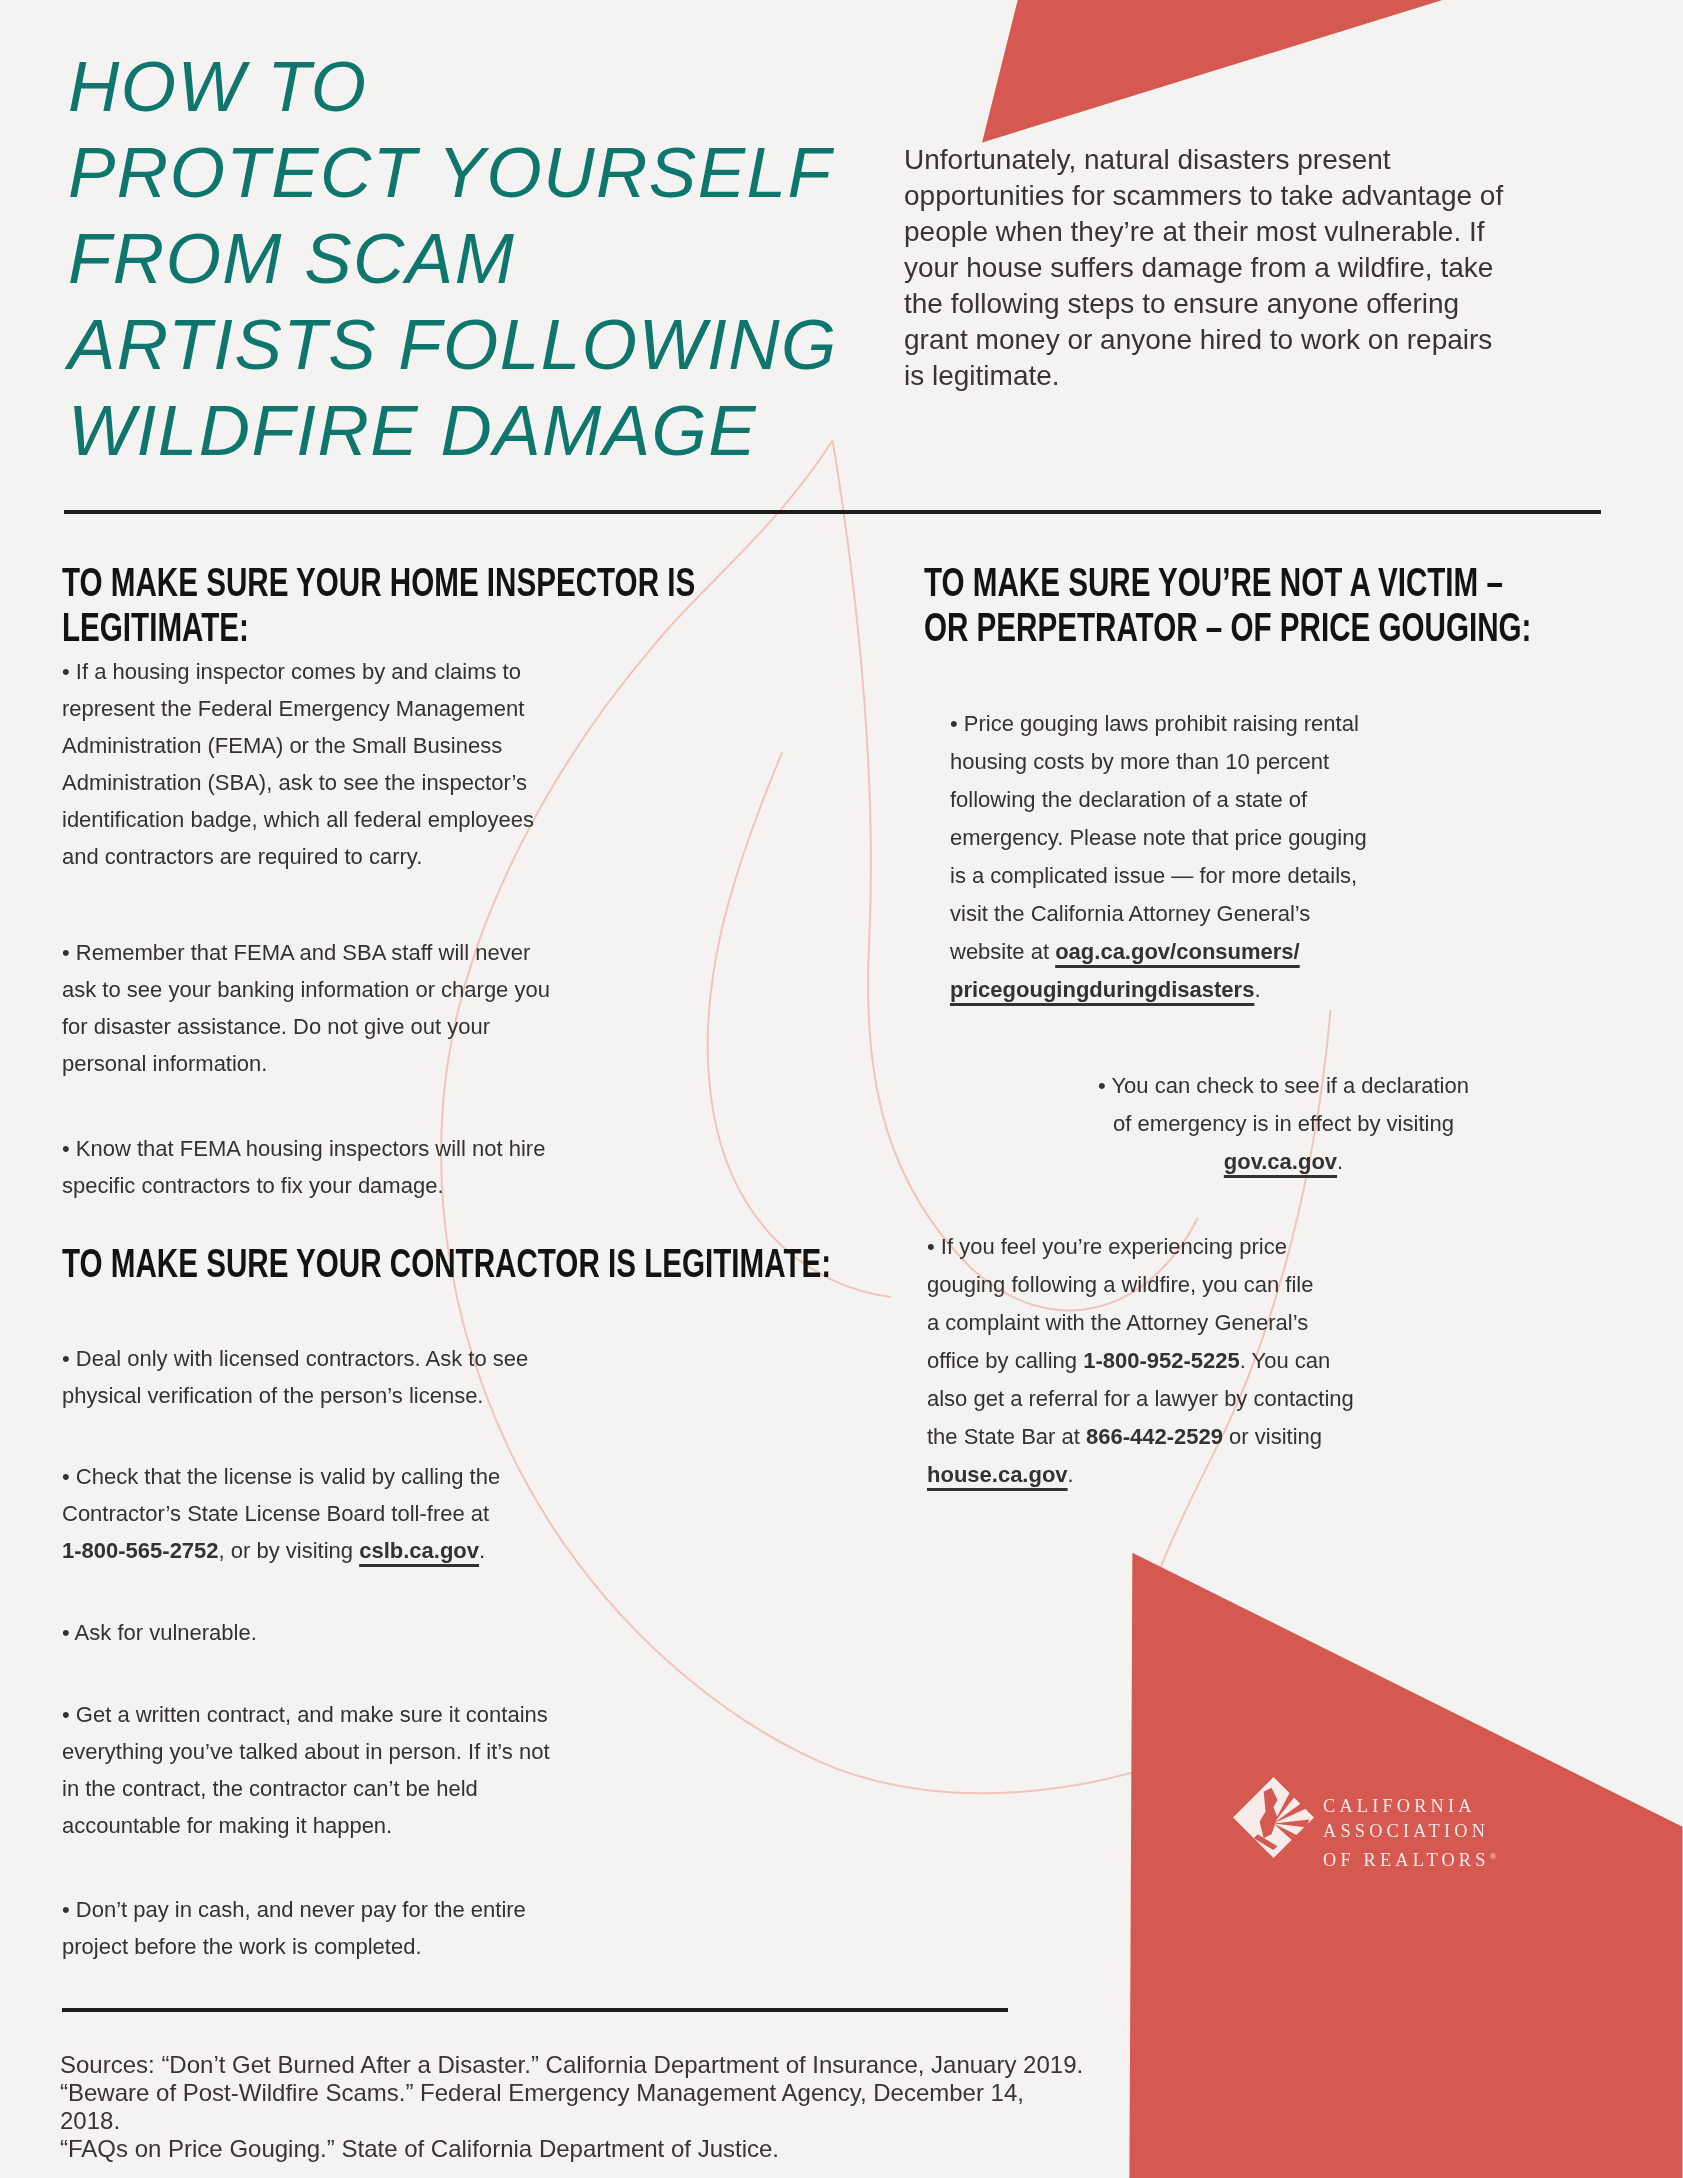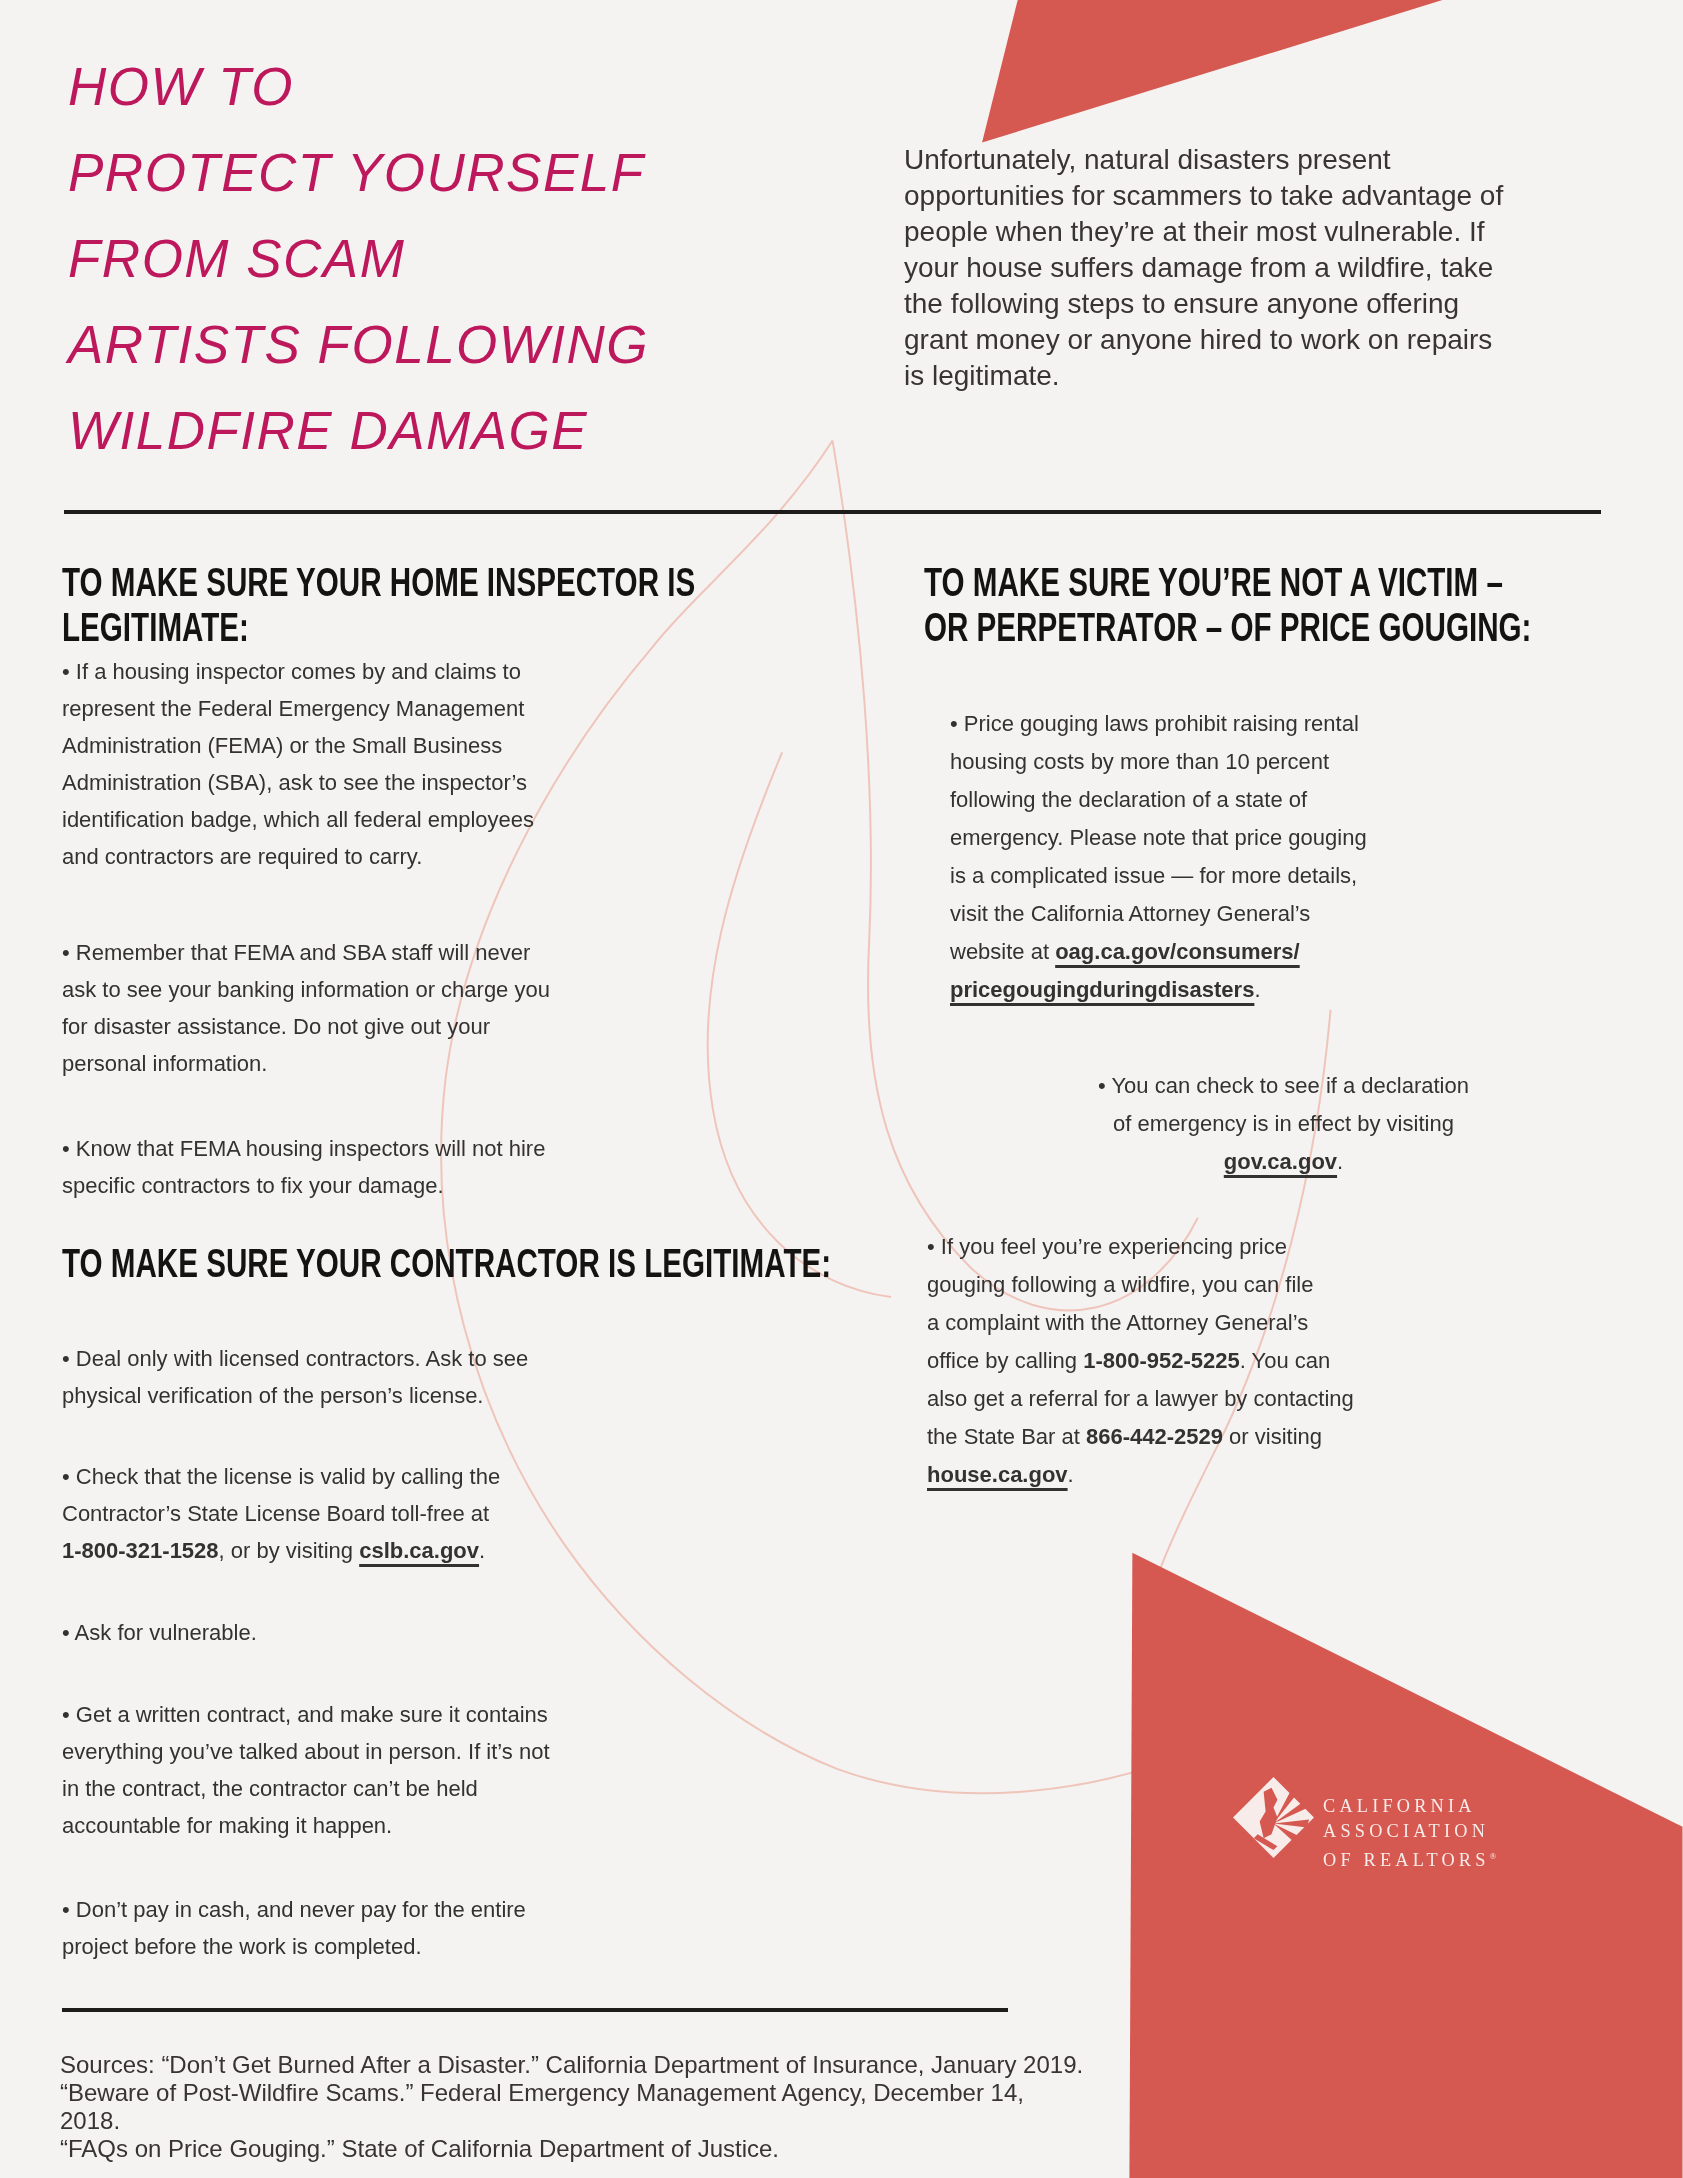--- a/index.html
+++ b/index.html
@@ -10,24 +10,24 @@
     position:relative;
     overflow:hidden;
     color:#373431;
   }
   .abs{position:absolute;margin:0;}
   svg.deco{position:absolute;pointer-events:none;}
 
   
   #title{
     left:68px;top:44px;
-    font-size:53px;line-height:86px;
+    font-size:71px;line-height:86px;
     font-style:italic;font-weight:300;
     letter-spacing:1.5px;
-    color:#be185d;
+    color:#0f766e;
     white-space:pre-line;
   }
   
   #intro{
     left:904px;top:142px;width:733px;
     font-size:28px;line-height:36px;
     color:#373431;
     white-space:pre-line;
   }
   
@@ -148,21 +148,21 @@
 for disaster assistance. Do not give out your
 personal information.</p>
 <p class="abs bullet col-left" id="lb3">• Know that FEMA housing inspectors will not hire
 specific contractors to fix your damage.</p>
 
 <h2 class="abs sec-h" id="h-contractor">TO MAKE SURE YOUR CONTRACTOR IS LEGITIMATE:</h2>
 <p class="abs bullet col-left" id="lb4">• Deal only with licensed contractors. Ask to see
 physical verification of the person’s license.</p>
 <p class="abs bullet col-left" id="lb5">• Check that the license is valid by calling the
 Contractor’s State License Board toll-free at
-<span class="b">1-800-321-1528</span>, or by visiting <span class="b u">cslb.ca.gov</span>.</p>
+<span class="b">1-800-565-2752</span>, or by visiting <span class="b u">cslb.ca.gov</span>.</p>
 <p class="abs bullet col-left" id="lb6">• Ask for vulnerable.</p>
 <p class="abs bullet col-left" id="lb7">• Get a written contract, and make sure it contains
 everything you’ve talked about in person. If it’s not
 in the contract, the contractor can’t be held
 accountable for making it happen.</p>
 <p class="abs bullet col-left" id="lb8">• Don’t pay in cash, and never pay for the entire
 project before the work is completed.</p>
 
 <h2 class="abs sec-h" id="h-gouging">TO MAKE SURE YOU’RE NOT A VICTIM –
 OR PERPETRATOR – OF PRICE GOUGING:</h2>

